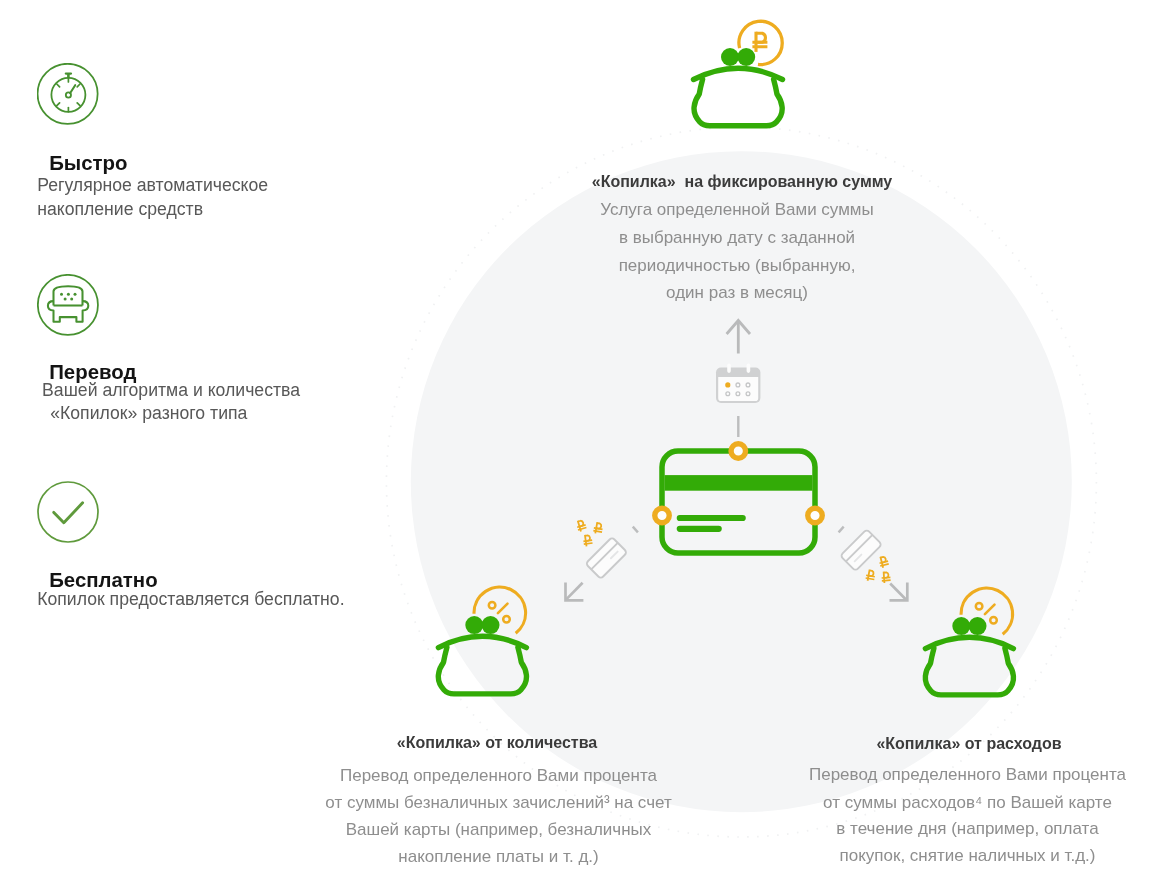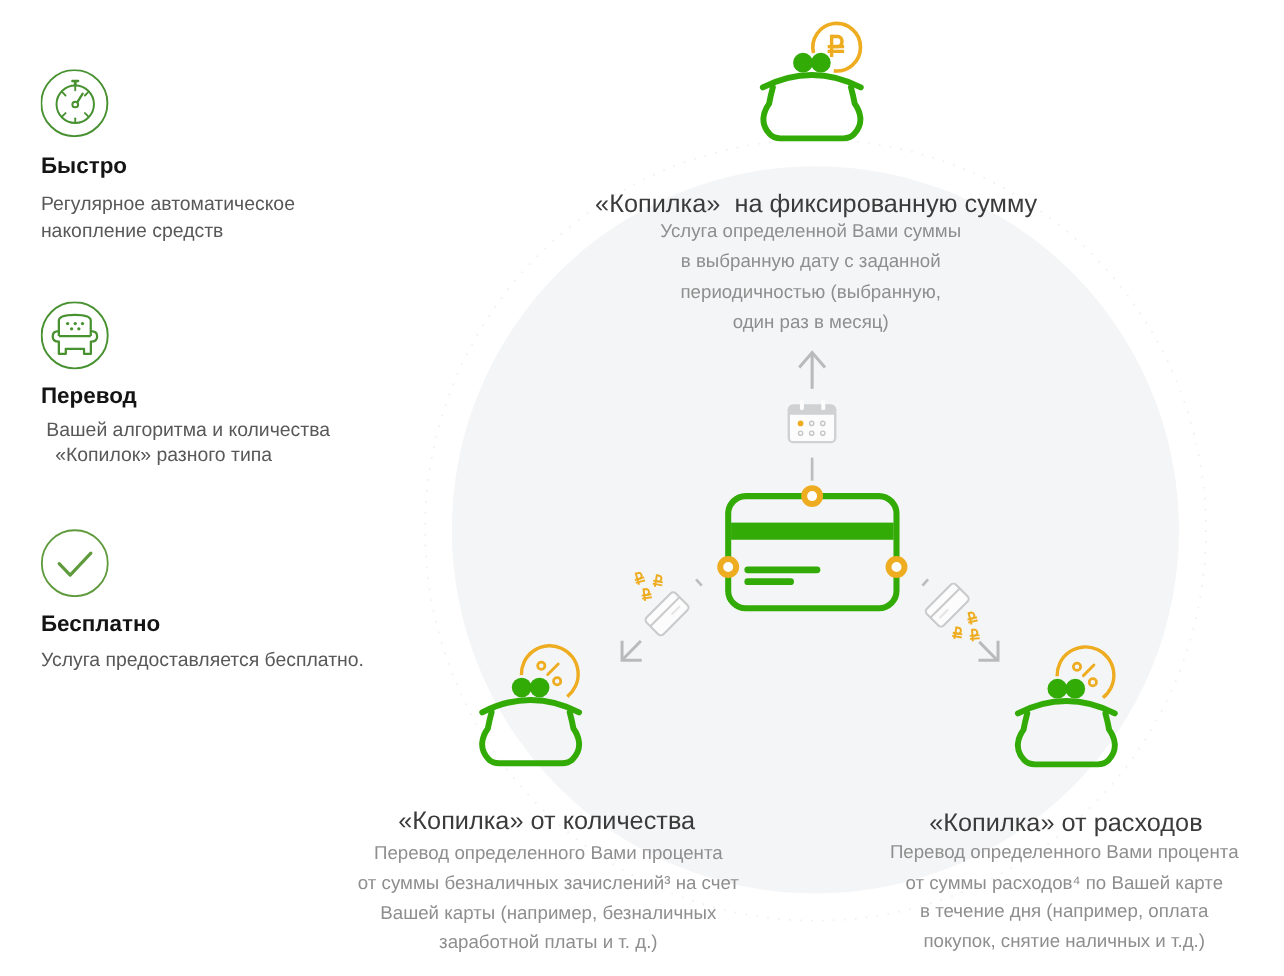--- a/index.html
+++ b/index.html
@@ -4,23 +4,23 @@
 <title>Kopilka</title>
 <style>
   html,body{margin:0;padding:0;}
   body{width:1167px;height:887px;background:#ffffff;font-family:"Liberation Sans",sans-serif;overflow:hidden;position:relative;}
   .stage{position:absolute;left:0;top:0;width:1167px;height:887px;}
   .abs{position:absolute;}
 
   
   .feature{position:absolute;left:37.2px;width:340px;}
   .feature .ficon{position:absolute;left:0;top:0;width:62px;height:62px;}
-  .feature .ftitle{position:absolute;left:0;margin:0;font-size:20.4px;font-weight:bold;color:#141414;line-height:1;white-space:nowrap;}
+  .feature .ftitle{position:absolute;left:0;margin:12px;font-size:20.4px;font-weight:bold;color:#141414;line-height:1;white-space:nowrap;}
   .feature .fline{position:absolute;left:0;margin:0;font-size:17.65px;color:#585858;line-height:1;white-space:pre;}
-  .node-title{position:absolute;font-size:23px;font-weight:normal;color:#3b3b3b;text-align:center;line-height:1;white-space:pre;}
+  .node-title{position:absolute;font-size:16px;font-weight:bold;color:#3b3b3b;text-align:center;line-height:1;white-space:pre;}
   .node-line{position:absolute;font-size:17px;color:#8e8e8e;text-align:center;line-height:1;white-space:nowrap;}
 </style>
 </head>
 <body>
 
 <div class="stage">
 
   <svg class="abs" style="left:0;top:0;" width="1167" height="887">
     <circle cx="741.4" cy="482" r="355" fill="none" stroke="#f0f1f2" stroke-width="1.7" stroke-dasharray="1.6 8.4" stroke-linecap="butt"></circle>
     <circle cx="741.3" cy="481.7" r="330.5" fill="#f4f5f6"></circle>
@@ -66,21 +66,21 @@
     <div class="fline" style="top:108.6px;"> Вашей алгоритма и количества</div>
     <div class="fline" style="top:131.7px;margin-left:13px;">«Копилок» разного типа</div>
   </div>
 
   <div class="feature" style="top:481.4px;">
     <svg class="ficon" viewBox="0 0 62 62">
       <circle cx="31" cy="31" r="30" fill="none" stroke="#5f9a3c" stroke-width="1.7"></circle>
       <path d="M16.8 31.4 L26.8 41.8 L45.6 21.8" fill="none" stroke="#5f9a3c" stroke-width="2.9" stroke-linecap="round" stroke-linejoin="round"></path>
     </svg>
     <div class="ftitle" style="top:77.05px;">Бесплатно</div>
-    <div class="fline" style="top:109.7px;">Услуга предоставляется бесплатно.</div>
+    <div class="fline" style="top:109.7px;">Копилок предоставляется бесплатно.</div>
   </div>
 
   <svg class="abs" style="left:686px;top:14px;" width="104" height="124" viewBox="0 0 104 124">
     <g>
       <path d="M53.59 34.14 A21.65 21.65 0 1 1 71.96 50.39" fill="none" stroke="#eeac20" stroke-width="3.3" stroke-linecap="butt"></path>
       <g>
         <path d="M70.0 17.7 L70.0 37.9" fill="none" stroke="#eeac20" stroke-width="3.1"></path>
         <path d="M66.4 28.3 L81.4 28.3 M66.4 32.7 L81.4 32.7" fill="none" stroke="#eeac20" stroke-width="2.9"></path>
         <path d="M70.0 19.2 L76.4 19.2 A4.9 4.9 0 0 1 76.4 28.3 L70.0 28.3" fill="none" stroke="#eeac20" stroke-width="3.1" stroke-linejoin="round"></path>
       </g>
@@ -208,21 +208,21 @@
     <div class="node-line" style="left:437px;top:229px;width:600px;">в выбранную дату с заданной</div>
     <div class="node-line" style="left:437px;top:256.5px;width:600px;">периодичностью (выбранную,</div>
     <div class="node-line" style="left:437px;top:284px;width:600px;">один раз в месяц)</div>
   </div>
 
   <div>
     <div class="node-title" style="left:247px;top:735.4px;width:500px;">«Копилка» от количества</div>
     <div class="node-line" style="left:248.5px;top:766.6px;width:500px;">Перевод определенного Вами процента</div>
     <div class="node-line" style="left:248.5px;top:793.7px;width:500px;">от суммы безналичных зачислений³ на счет</div>
     <div class="node-line" style="left:248.5px;top:820.8px;width:500px;">Вашей карты (например, безналичных</div>
-    <div class="node-line" style="left:248.5px;top:847.9px;width:500px;">заработной платы и т. д.)</div>
+    <div class="node-line" style="left:248.5px;top:847.9px;width:500px;">накопление платы и т. д.)</div>
   </div>
 
   <div>
     <div class="node-title" style="left:719px;top:736px;width:500px;">«Копилка» от расходов</div>
     <div class="node-line" style="left:717.5px;top:766.3px;width:500px;">Перевод определенного Вами процента</div>
     <div class="node-line" style="left:717.5px;top:793.5px;width:500px;">от суммы расходов⁴ по Вашей карте</div>
     <div class="node-line" style="left:717.5px;top:820.3px;width:500px;">в течение дня (например, оплата</div>
     <div class="node-line" style="left:717.5px;top:847.2px;width:500px;">покупок, снятие наличных и т.д.)</div>
   </div>
 

